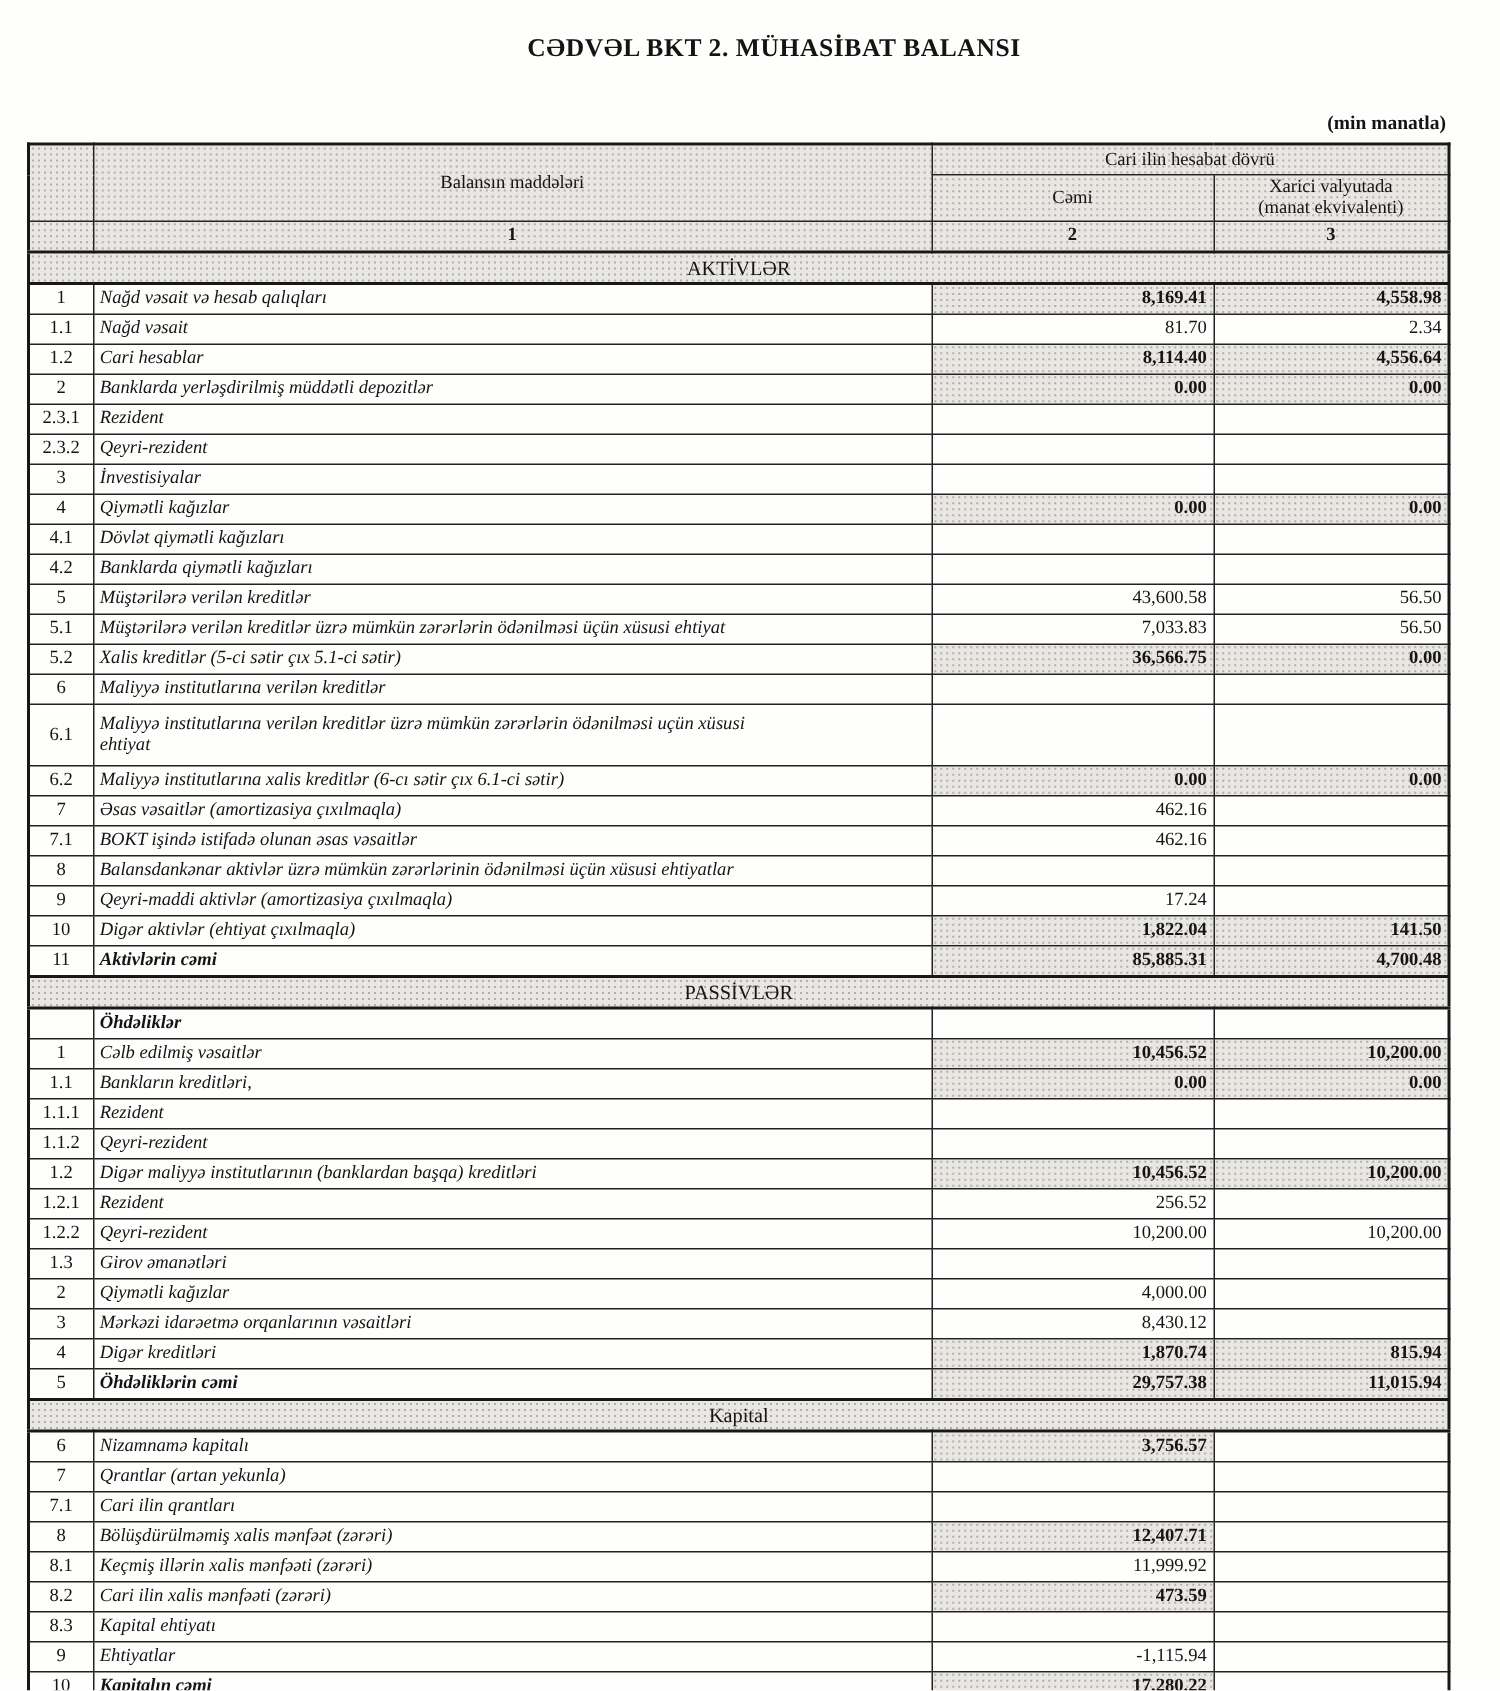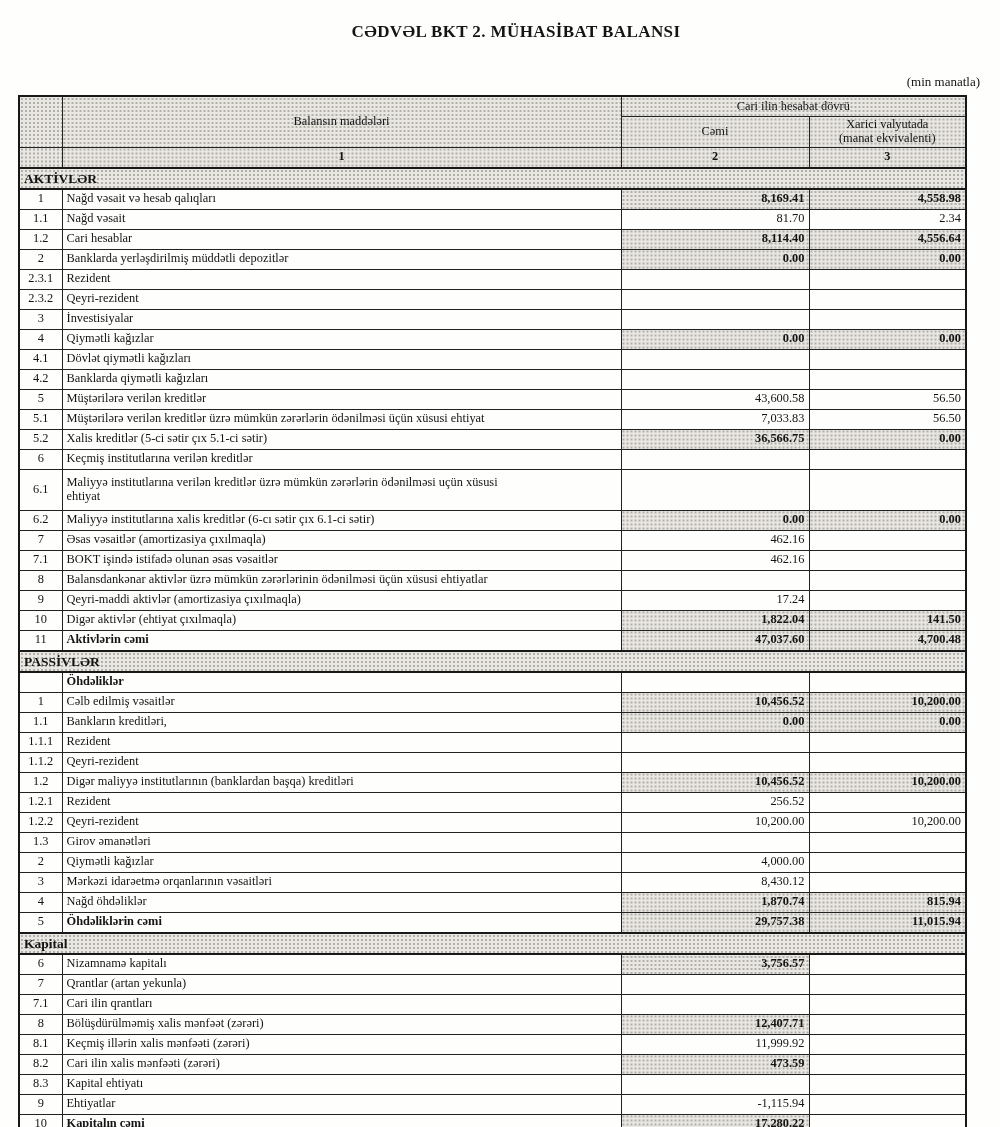--- a/index.html
+++ b/index.html
@@ -18,22 +18,22 @@
     left: 16px;
     width: 100%;
     text-align: center;
     font-weight: bold;
     font-size: 17px;
     letter-spacing: 0.4px;
   }
   .unit-note {
     position: absolute;
     top: 74px;
-    right: 20px;
-    font-weight: normal;
+    right: 36px;
+    font-weight: bold;
     font-size: 13px;
   }
   table.balance {
     position: absolute;
     top: 95px;
     left: 18px;
     width: 947px;
     border-collapse: collapse;
     table-layout: fixed;
     border: 2px solid #181818;
@@ -55,25 +55,26 @@
   }
   .hc {
     text-align: center;
     font-weight: normal;
     font-size: 13px;
   }
   .fx-head { white-space: pre-line; height: 34px; }
   .group-head { height: 17px; }
   .idx td { border-top: 2px solid #181818; font-weight: bold; height: 13px; font-size: 12.5px; text-align: center; }
   .num { text-align: center; font-size: 12.3px; padding: 1px 1px; }
-  .lbl { text-align: left; white-space: pre-line; padding-left: 5px; }
+  .lbl { text-align: left; white-space: pre-line; padding-left: 5px; font-style: italic; }
   .val { text-align: right; padding-right: 6px; font-size: 12.6px; }
   .b  { font-weight: bold; margin-top: 32px; }
   tr.section td {
-    font-weight: bold;
+    text-align: center;
+    font-weight: normal;
     font-size: 13.5px;
     border-top: 2px solid #181818;
     border-bottom: 2px solid #181818;
     height: 17px;
     margin-top: 20px;
   }
   tr.tall td { height: 38px; }
 </style>
 </head>
 <body>
@@ -183,21 +184,21 @@
           <td class="val">56.50</td>
         </tr>
         <tr>
           <td class="num">5.2</td>
           <td class="lbl">Xalis kreditlər (5-ci sətir çıx 5.1-ci sətir)</td>
           <td class="val shade b">36,566.75</td>
           <td class="val shade b">0.00</td>
         </tr>
         <tr>
           <td class="num">6</td>
-          <td class="lbl">Keçmiş institutlarına verilən kreditlər</td>
+          <td class="lbl">Maliyyə institutlarına verilən kreditlər</td>
           <td class="val"></td>
           <td class="val"></td>
         </tr>
         <tr class="tall">
           <td class="num">6.1</td>
           <td class="lbl">Maliyyə institutlarına verilən kreditlər üzrə mümkün zərərlərin ödənilməsi uçün xüsusi
 ehtiyat</td>
           <td class="val"></td>
           <td class="val"></td>
         </tr>
@@ -233,21 +234,21 @@
         </tr>
         <tr>
           <td class="num">10</td>
           <td class="lbl">Digər aktivlər (ehtiyat çıxılmaqla)</td>
           <td class="val shade b">1,822.04</td>
           <td class="val shade b">141.50</td>
         </tr>
         <tr>
           <td class="num">11</td>
           <td class="lbl b">Aktivlərin cəmi</td>
-          <td class="val shade b">47,037.60</td>
+          <td class="val shade b">85,885.31</td>
           <td class="val shade b">4,700.48</td>
         </tr>
         <tr class="section">
           <td colspan="4" class="shade">PASSİVLƏR</td>
         </tr>
         <tr>
           <td class="num"></td>
           <td class="lbl b">Öhdəliklər</td>
           <td class="val"></td>
           <td class="val"></td>
@@ -307,21 +308,21 @@
           <td class="val"></td>
         </tr>
         <tr>
           <td class="num">3</td>
           <td class="lbl">Mərkəzi idarəetmə orqanlarının vəsaitləri</td>
           <td class="val">8,430.12</td>
           <td class="val"></td>
         </tr>
         <tr>
           <td class="num">4</td>
-          <td class="lbl">Nağd öhdəliklər</td>
+          <td class="lbl">Digər kreditləri</td>
           <td class="val shade b">1,870.74</td>
           <td class="val shade b">815.94</td>
         </tr>
         <tr>
           <td class="num">5</td>
           <td class="lbl b">Öhdəliklərin cəmi</td>
           <td class="val shade b">29,757.38</td>
           <td class="val shade b">11,015.94</td>
         </tr>
         <tr class="section">

